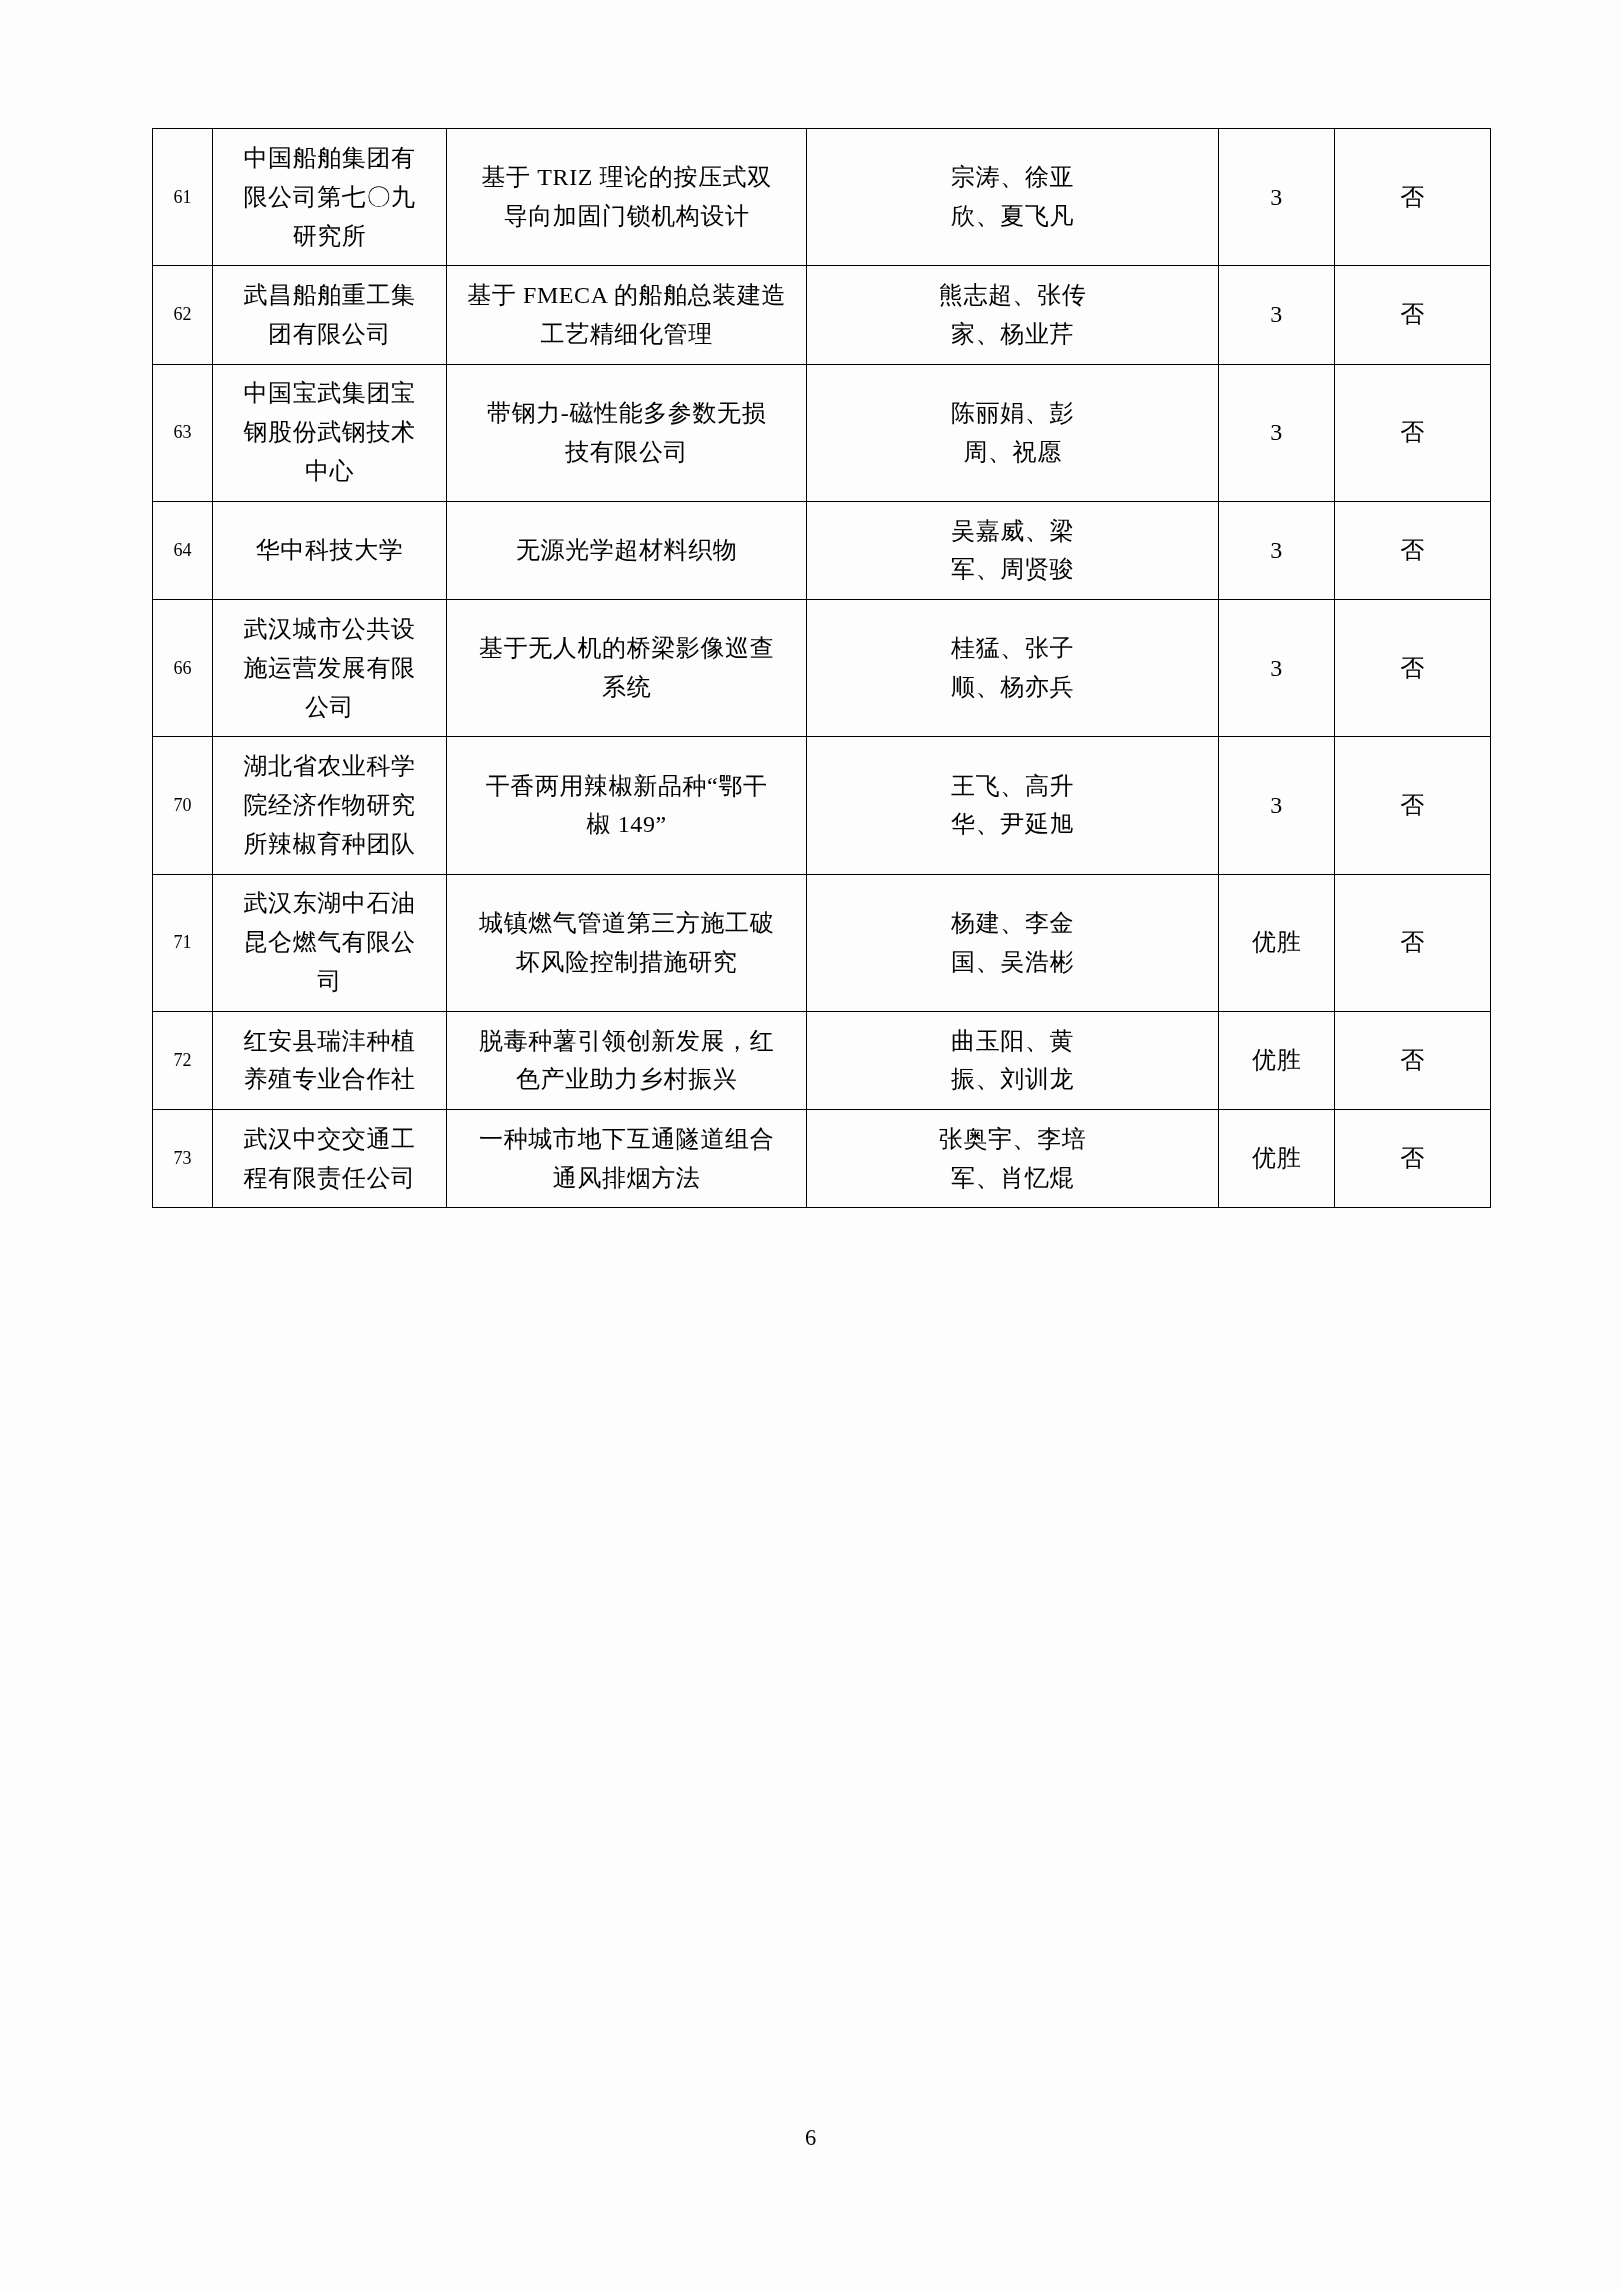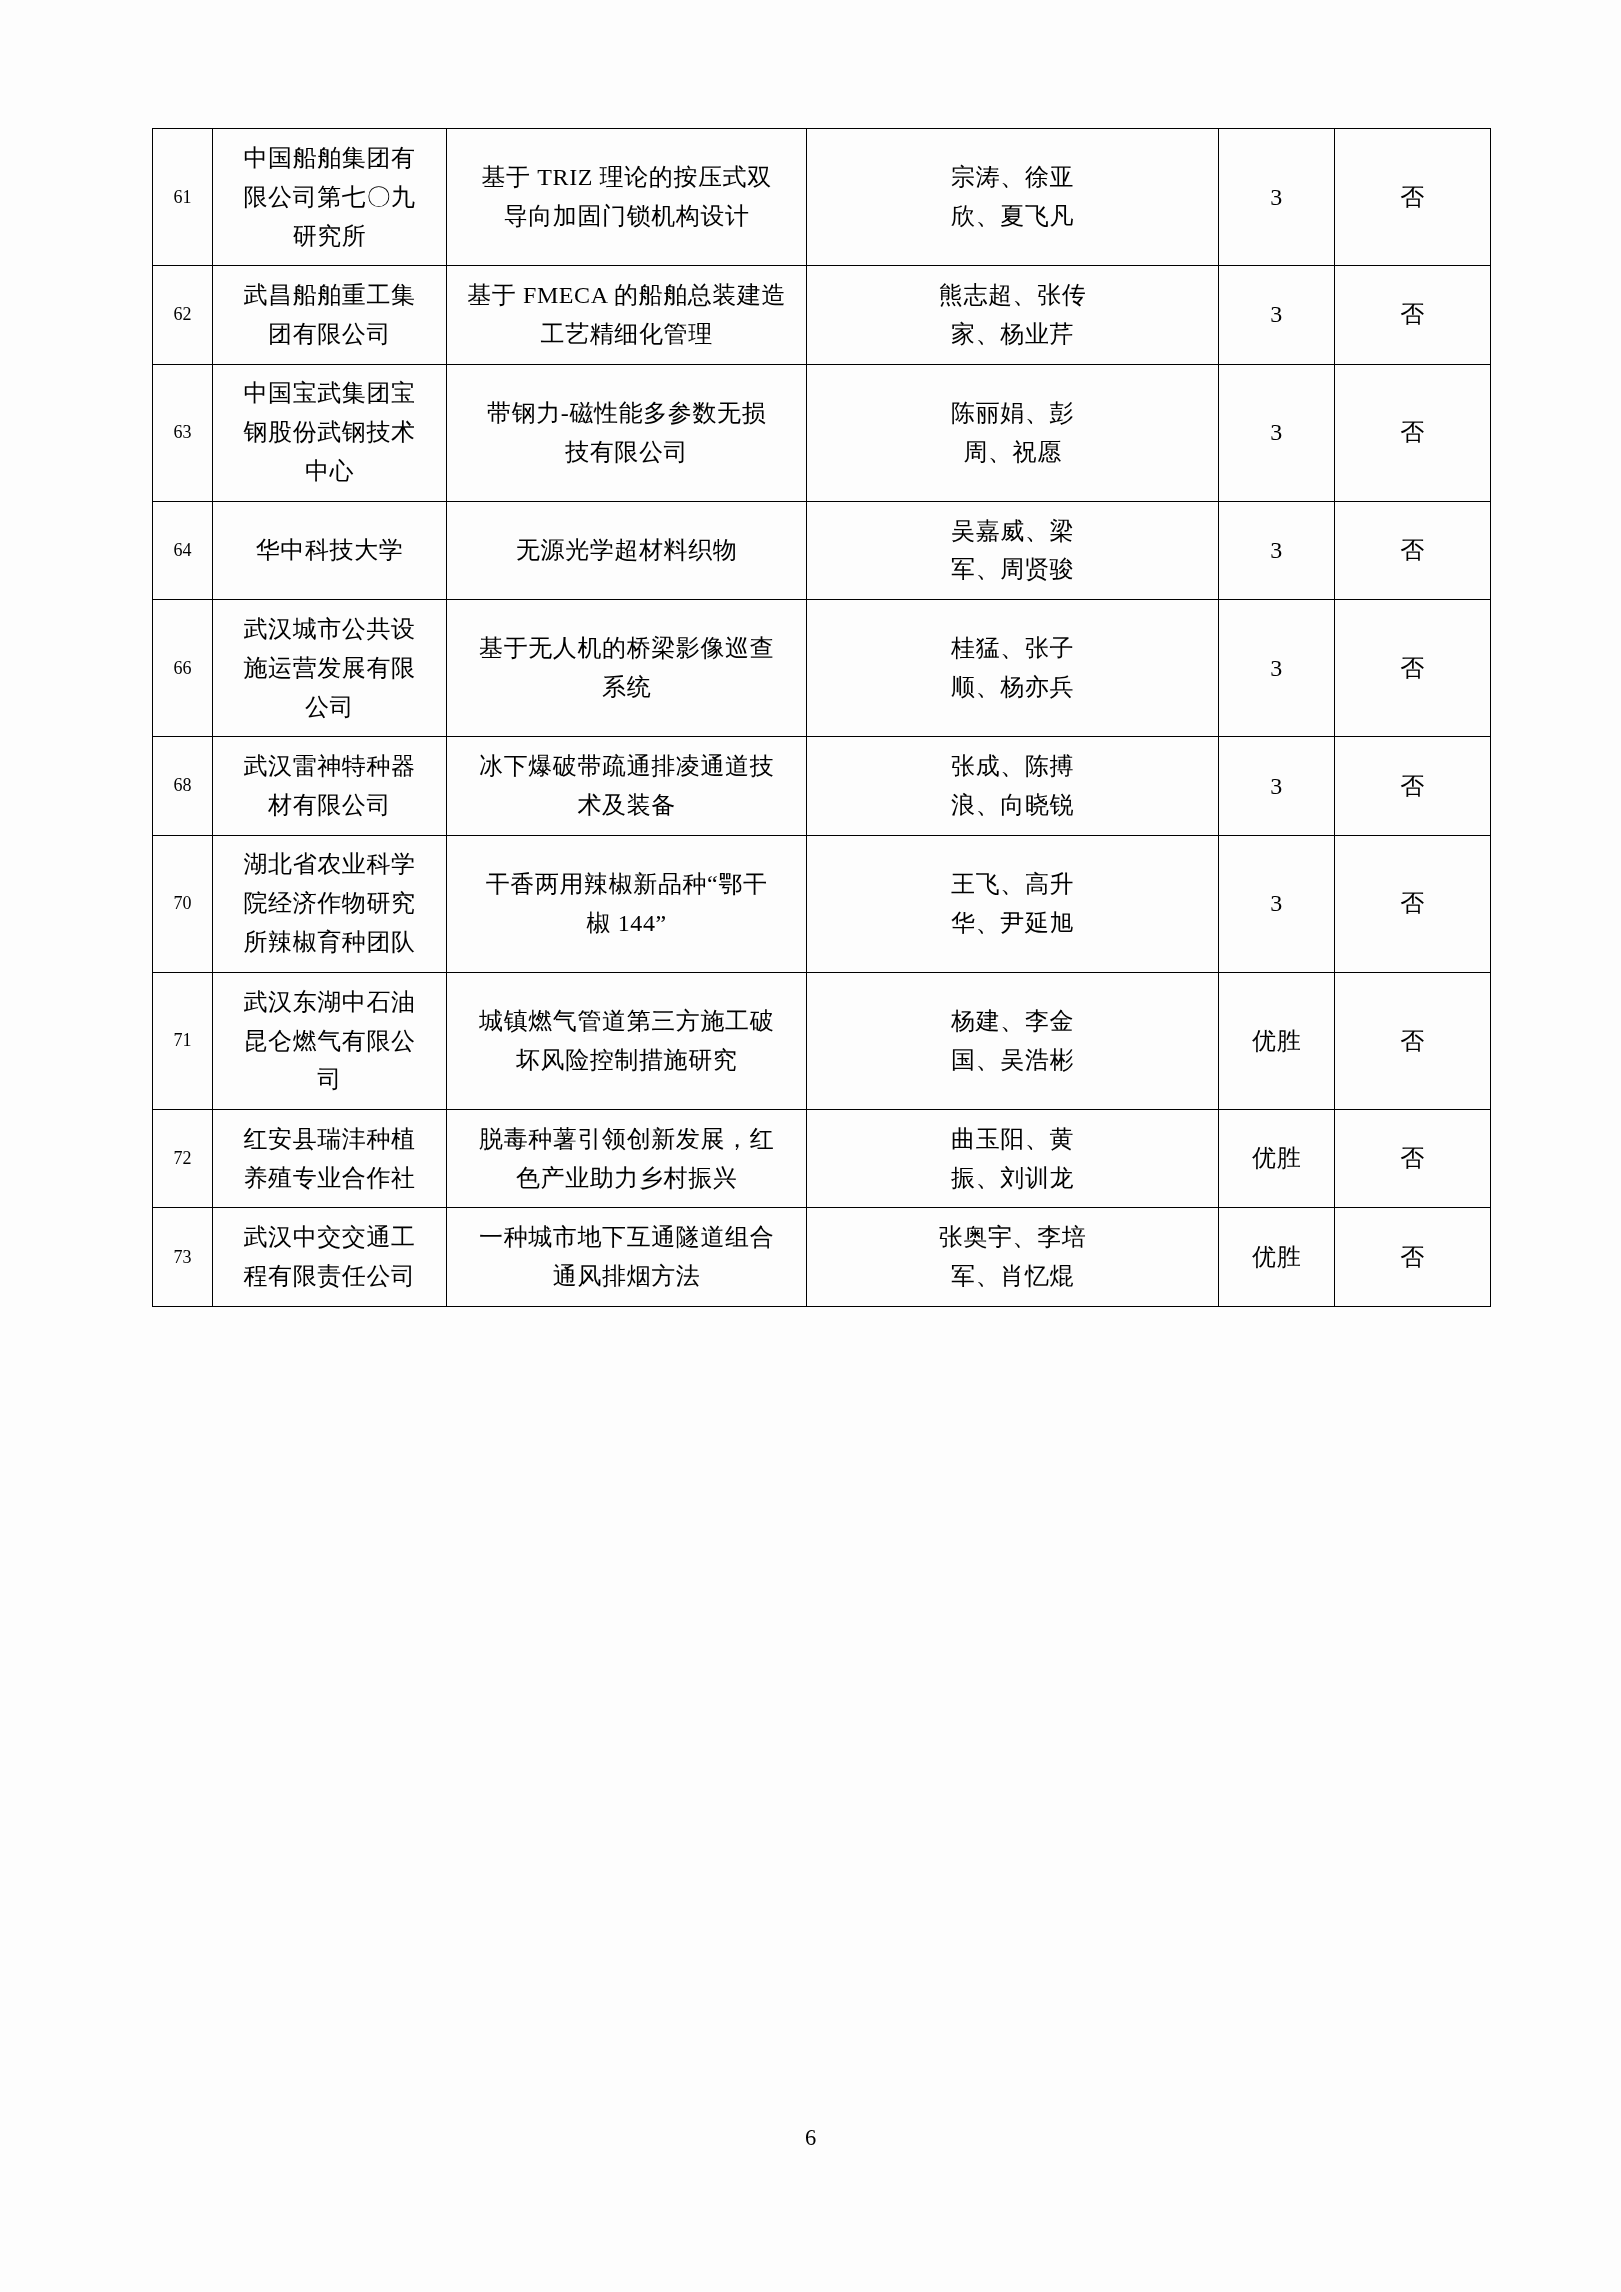--- a/index.html
+++ b/index.html
@@ -192,53 +192,30 @@
           </td>
           <td>
             <span class="cell-text ">3</span>
           </td>
           <td>
             <span class="cell-text ">否</span>
           </td>
         </tr>
         <tr>
           <td>
-            <span class="cell-text num">68</span>
-          </td>
-          <td>
-            <span class="cell-text ">武汉雷神特种器
-材有限公司</span>
-          </td>
-          <td>
-            <span class="cell-text ">冰下爆破带疏通排凌通道技
-术及装备</span>
-          </td>
-          <td>
-            <span class="cell-text ">张成、陈搏
-浪、向晓锐</span>
-          </td>
-          <td>
-            <span class="cell-text ">3</span>
-          </td>
-          <td>
-            <span class="cell-text ">否</span>
-          </td>
-        </tr>
-        <tr>
-          <td>
             <span class="cell-text num">70</span>
           </td>
           <td>
             <span class="cell-text ">湖北省农业科学
 院经济作物研究
 所辣椒育种团队</span>
           </td>
           <td>
             <span class="cell-text ">干香两用辣椒新品种“鄂干
-椒 144”</span>
+椒 149”</span>
           </td>
           <td>
             <span class="cell-text ">王飞、高升
 华、尹延旭</span>
           </td>
           <td>
             <span class="cell-text ">3</span>
           </td>
           <td>
             <span class="cell-text ">否</span>

